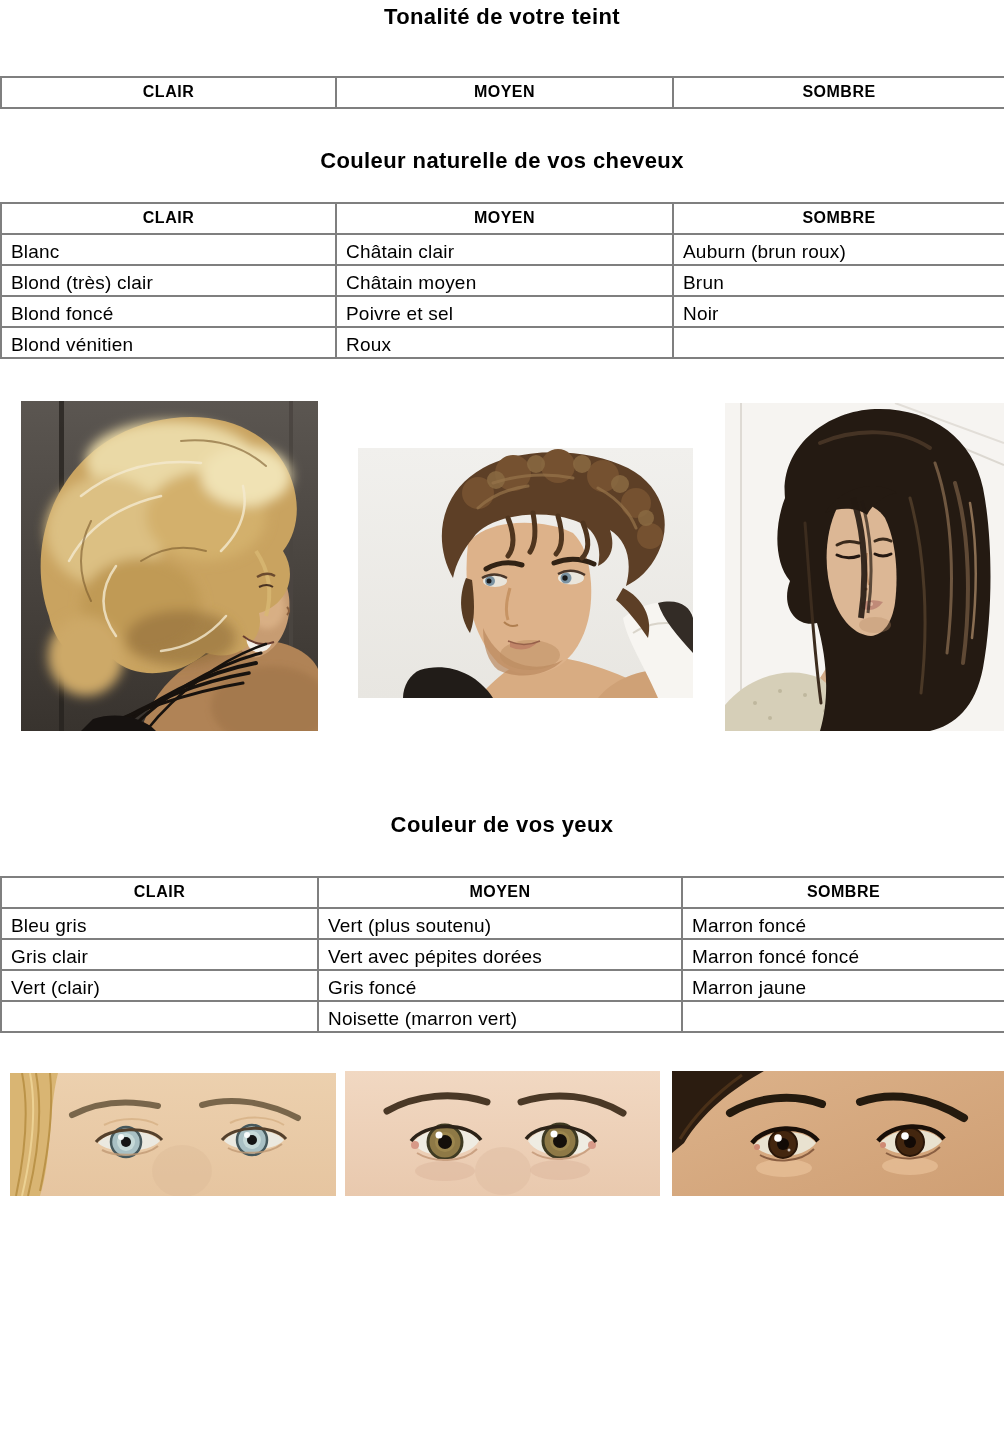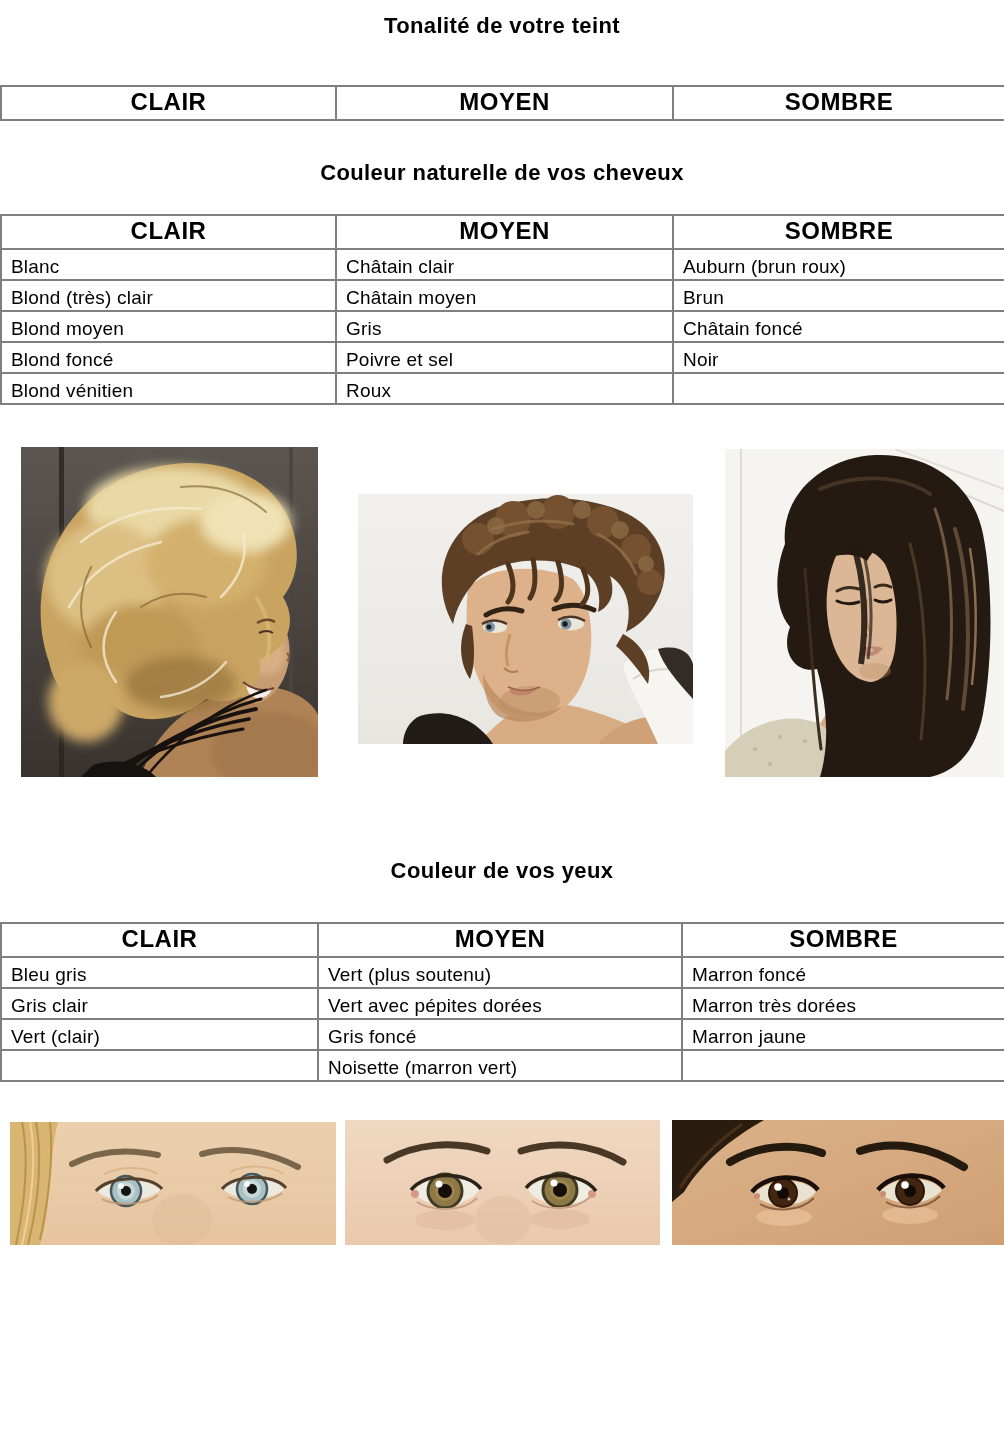--- a/index.html
+++ b/index.html
@@ -7,33 +7,33 @@
   body {
     width:1004px; height:1441px; overflow:hidden;
     background:#ffffff; color:#000;
     font-family:"Liberation Sans", sans-serif;
     position:relative;
   }
   .doc-title {
     margin:0; text-align:center; font-weight:bold;
     font-size:22px; line-height:27px; letter-spacing:0.4px;
   }
-  #title-teint   { padding-top:12px; }
+  #title-teint   { padding-top:3px; }
   #title-cheveux { margin-top:38px; }
   #title-yeux    { margin-top:78px; }
 
   table {
     width:1004px; table-layout:fixed; border-collapse:collapse;
   }
   #teint-table   { margin-top:46px; }
   #hair-table    { margin-top:28px; }
   #eye-table     { margin-top:38px; }
   th, td { border:2px solid #7f7f7f; }
   th {
-    height:31px; font-size:24px; font-weight:bold;
+    height:31px; font-size:16px; font-weight:bold;
     text-align:center; vertical-align:middle; padding:1px 4px 3px;
     letter-spacing:0.5px;
   }
   td {
     height:30px; font-size:19px; vertical-align:top;
     padding:4px 4px 0 9px; line-height:25px; letter-spacing:0.2px;
     white-space:nowrap; overflow:hidden;
   }
 
   .photo-band { position:relative; width:1004px; }
@@ -88,25 +88,20 @@
   <tbody>
       <tr>
         <td>Blanc</td>
         <td>Châtain clair</td>
         <td>Auburn (brun roux)</td>
       </tr>
       <tr>
         <td>Blond (très) clair</td>
         <td>Châtain moyen</td>
         <td>Brun</td>
-      </tr>
-      <tr>
-        <td>Blond moyen</td>
-        <td>Gris</td>
-        <td>Châtain foncé</td>
       </tr>
       <tr>
         <td>Blond foncé</td>
         <td>Poivre et sel</td>
         <td>Noir</td>
       </tr>
       <tr>
         <td>Blond vénitien</td>
         <td>Roux</td>
         <td></td>
@@ -298,21 +293,21 @@
   </thead>
   <tbody>
       <tr>
         <td>Bleu gris</td>
         <td>Vert (plus soutenu)</td>
         <td>Marron foncé</td>
       </tr>
       <tr>
         <td>Gris clair</td>
         <td>Vert avec pépites dorées</td>
-        <td>Marron très dorées</td>
+        <td>Marron foncé foncé</td>
       </tr>
       <tr>
         <td>Vert (clair)</td>
         <td>Gris foncé</td>
         <td>Marron jaune</td>
       </tr>
       <tr>
         <td></td>
         <td>Noisette (marron vert)</td>
         <td></td>

